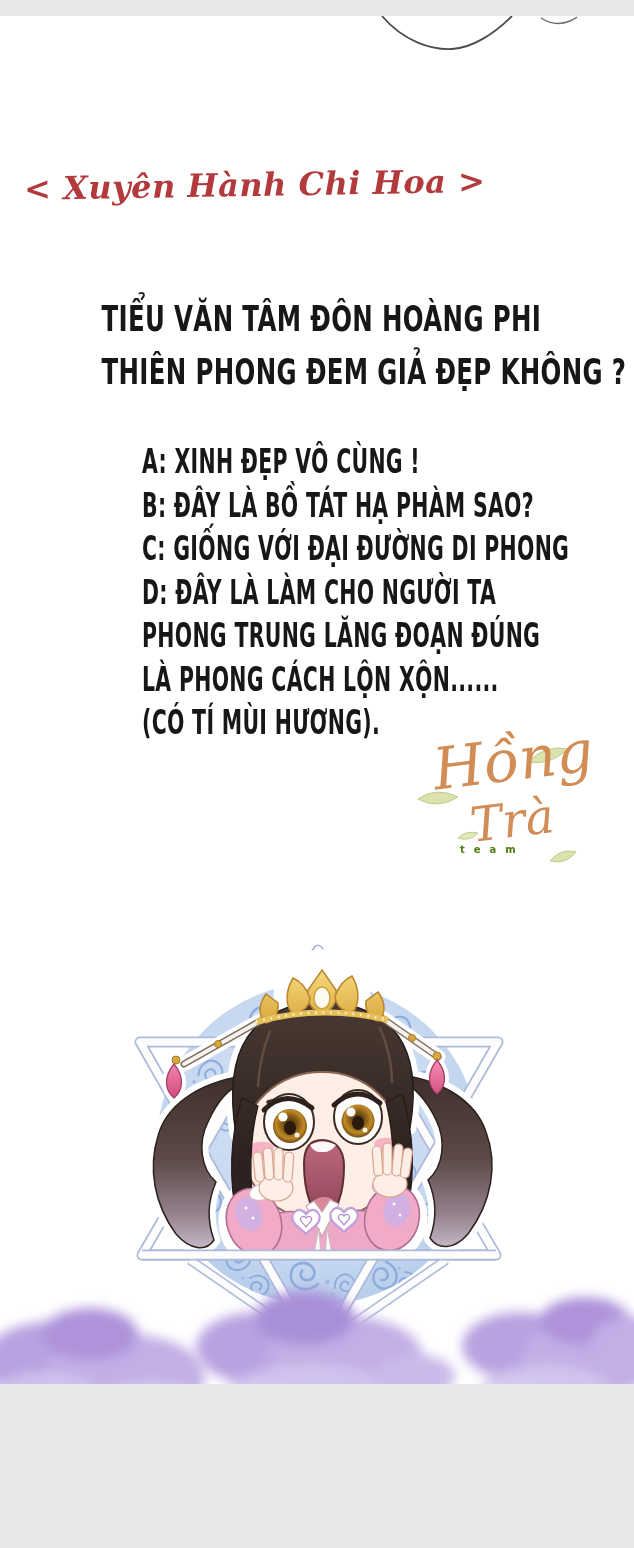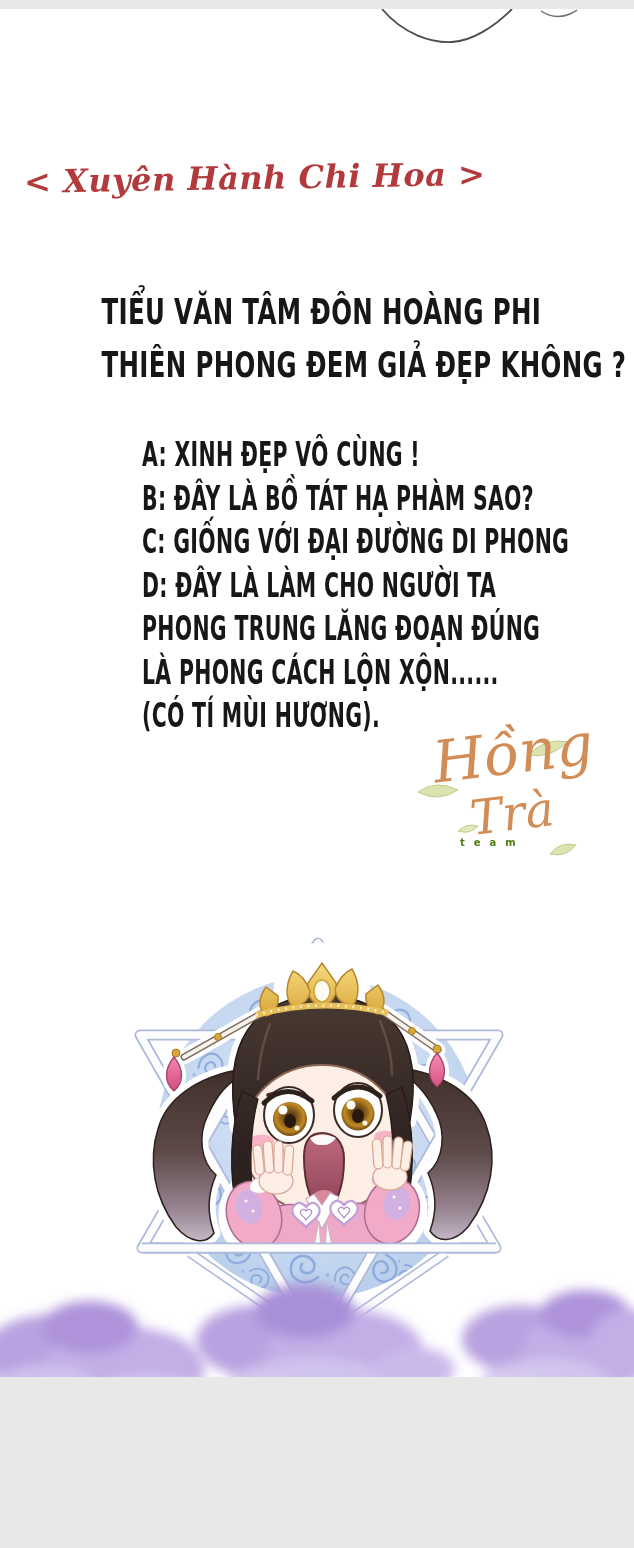--- a/index.html
+++ b/index.html
@@ -1,17 +1,17 @@
 <!DOCTYPE html>
 <html><head>
 <meta charset="utf-8">
 <style>
   html,body{margin:0;padding:0;background:#e8e8e8;}
   .page{
-    position:relative;width:634px;height:1368px;margin:9px auto;
+    position:relative;width:634px;height:1368px;margin:16px auto;
     background:#ffffff;overflow:hidden;
     font-family:"DejaVu Sans","Liberation Sans",sans-serif;
   }
   svg{display:block;}
   .bg-art{position:absolute;left:0;top:0;z-index:1;}
   .txt{position:absolute;z-index:5;}
 
   .series-title{
     left:24px;top:148px;width:340px;text-align:center;
     font-family:"DejaVu Serif","Liberation Serif",serif;

